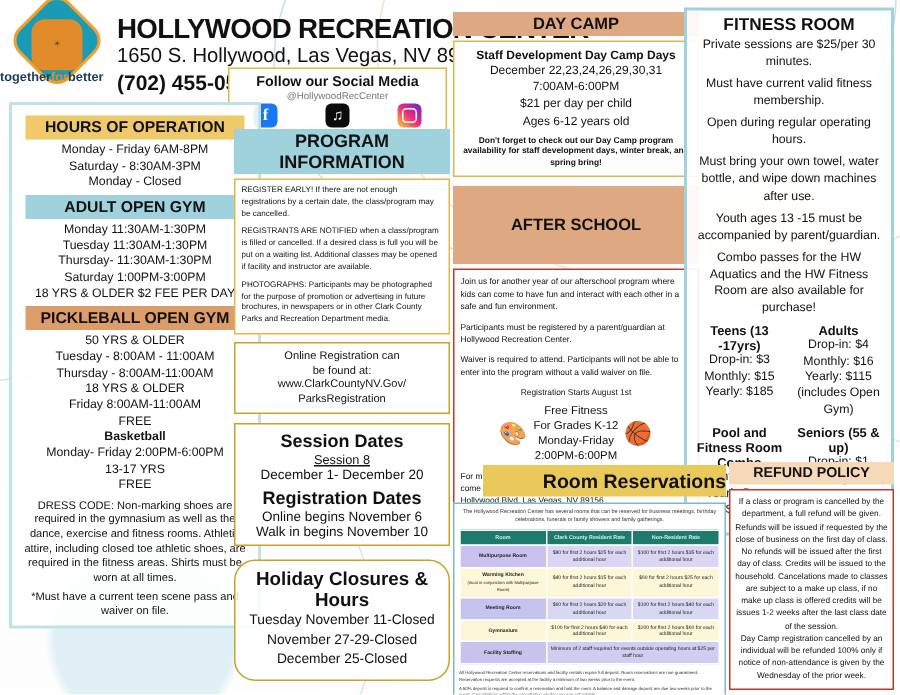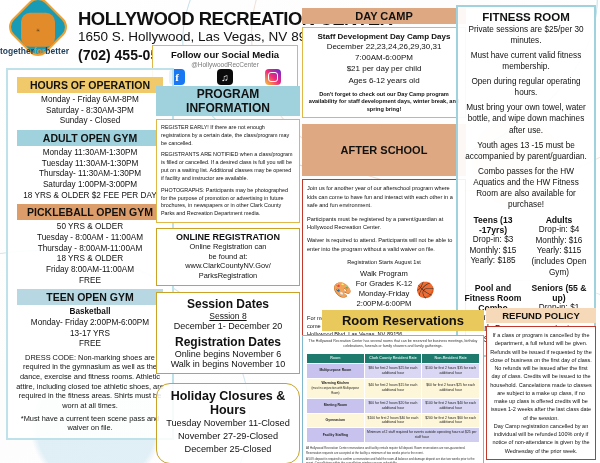--- a/index.html
+++ b/index.html
@@ -114,21 +114,21 @@
   .pg-cell { margin-bottom:5px; }
 
   
   #refund { position:absolute; left:486px; top:308px; width:110px; }
   .h-refund { background:#f5d9b8; font-size:9.5px; padding:2px 0; text-align:center; font-weight:bold; color:#111;}
   #refundbox { border:1.5px solid #c0392b; background:#fff; margin-top:3px; padding:4px 3px;}
   #refundbox .l { font-size:5.5px; text-align:center; line-height:1.5; color:#111;}
 
   
   #rooms { position:absolute; left:302px; top:310px; width:182px; }
-  .h-rooms { background:#e9c85c; font-size:13px; padding:3px 0; text-align:center; font-weight:bold; color:#111;margin-left:20px;}
+  .h-rooms { background:#e9c85c; font-size:13px; padding:3px 0; text-align:right; font-weight:bold; color:#111;margin-left:20px;}
   #roomsbox { border:1.5px solid #7fb8cc; background:#fff; margin-top:4px; padding:3px 3px 2px;}
   .rr-intro { font-size:3.6px; text-align:center; color:#333; line-height:1.5; margin-bottom:3px;}
   table.rr { width:100%; border-collapse:collapse; table-layout:fixed;}
   table.rr td { border:0.5px solid #fff; padding:2px 1px; text-align:center; vertical-align:middle; font-size:3.4px; line-height:1.45; color:#222;}
   table.rr tr.head td { background:#1f7a6e; color:#cfeee8; font-weight:bold; font-size:3.6px;}
   td.rname { background:#c7c3ee; color:#222; font-weight:bold;}
   td.rname.alt { background:#fdf6d8; }
   td.rrate { background:#d9d7f3; }
   td.rrate.alt { background:#fdf6d8; }
   td.span { background:#cfcdf0; }
@@ -167,57 +167,55 @@
         </div>
     </div>
   </div>
 
   <div class="col" id="c1">
     <div id="c1box">
 
       <div class="c1-h h-hours">HOURS OF OPERATION</div>
       <div class="c1-l">Monday - Friday 6AM-8PM</div>
       <div class="c1-l">Saturday - 8:30AM-3PM</div>
-      <div class="c1-l">Sunday - Closed</div>
+      <div class="c1-l">Monday - Closed</div>
 
       <div class="c1-h h-adult">ADULT OPEN GYM</div>
       <div class="c1-l">Monday 11:30AM-1:30PM</div>
       <div class="c1-l">Tuesday 11:30AM-1:30PM</div>
       <div class="c1-l">Thursday- 11:30AM-1:30PM</div>
       <div class="c1-l">Saturday 1:00PM-3:00PM</div>
       <div class="c1-l">18 YRS &amp; OLDER  $2 FEE PER DAY</div>
 
       <div class="c1-h h-pick">PICKLEBALL OPEN GYM</div>
       <div class="c1-l">50 YRS &amp; OLDER</div>
       <div class="c1-l">Tuesday - 8:00AM - 11:00AM</div>
       <div class="c1-l">Thursday - 8:00AM-11:00AM</div>
       <div class="c1-l">18 YRS &amp; OLDER</div>
       <div class="c1-l">Friday 8:00AM-11:00AM</div>
       <div class="c1-l">FREE</div>
 
-      <div class="c1-h h-teen">TEEN OPEN GYM</div>
       <div class="c1-l b">Basketball</div>
       <div class="c1-l">Monday- Friday 2:00PM-6:00PM</div>
       <div class="c1-l">13-17 YRS</div>
       <div class="c1-l">FREE</div>
       <div class="c1-note">DRESS CODE: Non-marking shoes are required in the gymnasium as well as the dance, exercise and fitness rooms. Athletic attire, including closed toe athletic shoes, are required in the fitness areas. Shirts must be worn at all times.</div>
       <div class="c1-note">*Must have a current teen scene pass and waiver on file.</div>
     </div>
   </div>
 
   <div class="col" id="c2">
     <div class="h-prog">PROGRAM INFORMATION</div>
     <div id="progbox">
       <div class="tiny">REGISTER EARLY!  If there are not enough registrations by a certain date, the class/program may be cancelled.</div>
       <div class="tiny" style="margin-top:4px;">REGISTRANTS ARE NOTIFIED when a class/program is filled or cancelled. If a desired class is full you will be put on a waiting list. Additional classes may be opened if facility and instructor are available.</div>
       <div class="tiny" style="margin-top:4px;">PHOTOGRAPHS: Participants may be photographed for the purpose of promotion or advertising in future brochures, in newspapers or in other Clark County Parks and Recreation Department media.</div>
     </div>
 
     <div id="onlinereg">
-      <div class="t">ONLINE REGISTRATION</div>
       <div class="l">Online Registration can</div>
       <div class="l">be found at:</div>
       <div class="l">www.ClarkCountyNV.Gov/</div>
       <div class="l">ParksRegistration</div>
     </div>
 
     <div id="sessbox">
       <div class="t">Session Dates</div>
       <div class="u">Session 8</div>
       <div class="l">December 1- December 20</div>
@@ -247,21 +245,21 @@
 
     <div class="h-after">AFTER SCHOOL</div>
     <div id="afterbox">
       <p>Join us for another year of our afterschool program where kids can come to have fun and interact with each other in a safe and fun environment.</p>
       <p>Participants must be registered by a parent/guardian at Hollywood Recreation Center.</p>
       <p>Waiver is required to attend. Participants will not be able to enter into the program without a valid waiver on file.</p>
       <p class="ctr" style="margin-bottom:2px;">Registration Starts August 1st</p>
       <div class="freeprog">
         <span class="fp-art">🎨</span>
         <div class="fp-txt">
-          <div>Walk Program</div>
+          <div>Free Fitness</div>
           <div>For Grades K-12</div>
           <div>Monday-Friday</div>
           <div>2:00PM-6:00PM</div>
         </div>
         <span class="fp-art">🏀</span>
       </div>
       <p style="margin-bottom:0;">For more information please contact us at 702-455-0566 or come into Hollywood Recreation Center located at 1650 S. Hollywood Blvd. Las Vegas, NV 89156</p>
     </div>
   </div>
 

